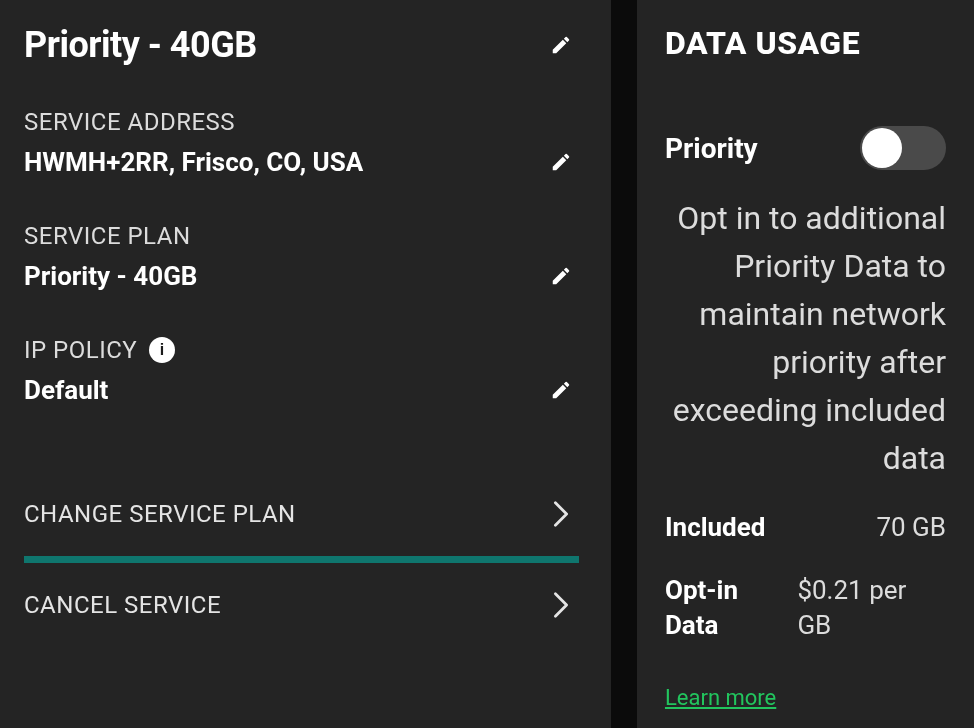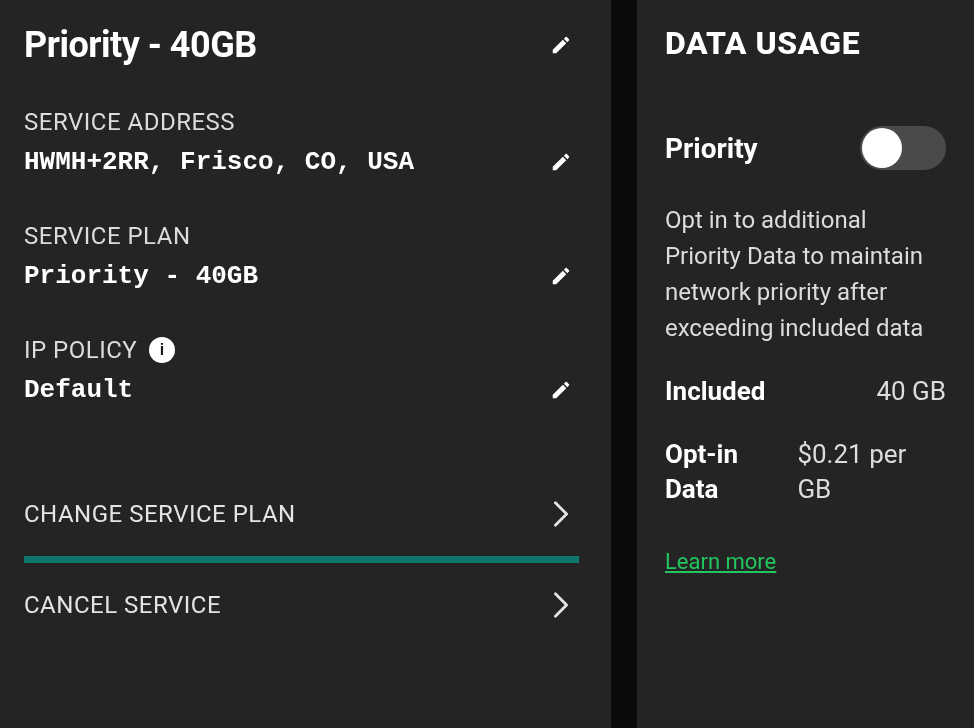--- a/index.html
+++ b/index.html
@@ -61,21 +61,20 @@
     color: #dcdcdc;
     display: flex;
     align-items: center;
     gap: 12px;
   }
   .section-value-row {
     display: flex;
     align-items: center;
     justify-content: space-between;
     margin-top: 8px;
-    font-family: Liberation Mono, monospace;
   }
   .section-value {
     font-size: 26px;
     font-weight: 700;
     color: #fff;
   }
 
   .info-badge {
     width: 26px;
     height: 26px;
@@ -136,25 +135,26 @@
   .toggle-knob {
     position: absolute;
     top: 2px;
     left: 2px;
     width: 40px;
     height: 40px;
     border-radius: 50%;
     background: #fff;
   }
   .hint {
-    margin-top: 32px;
-    font-size: 24px;
+    margin-top: 24px;
+    font-size: 32px;
     line-height: 1.5;
     color: #dcdcdc;
     font-weight: 400;
+    text-align: right;
   }
   .kv {
     display: flex;
     justify-content: space-between;
     align-items: flex-start;
     margin-top: 28px;
   }
   .kv-label {
     font-size: 26px;
     font-weight: 700;
@@ -263,21 +263,21 @@
       <div class="toggle-label">Priority</div>
       <div class="toggle">
         <div class="toggle-knob"></div>
       </div>
     </div>
 
     <div class="hint">Opt in to additional Priority Data to maintain network priority after exceeding included data</div>
 
     <div class="kv">
       <div class="kv-label">Included</div>
-      <div class="kv-value" style="text-align:right;">40 GB</div>
+      <div class="kv-value" style="text-align:right;">70 GB</div>
     </div>
 
     <div class="kv">
       <div class="kv-label">Opt-in Data</div>
       <div class="kv-value">$0.21 per GB</div>
     </div>
 
     <a class="learn-link">Learn more</a>
   </div>
 </div>

